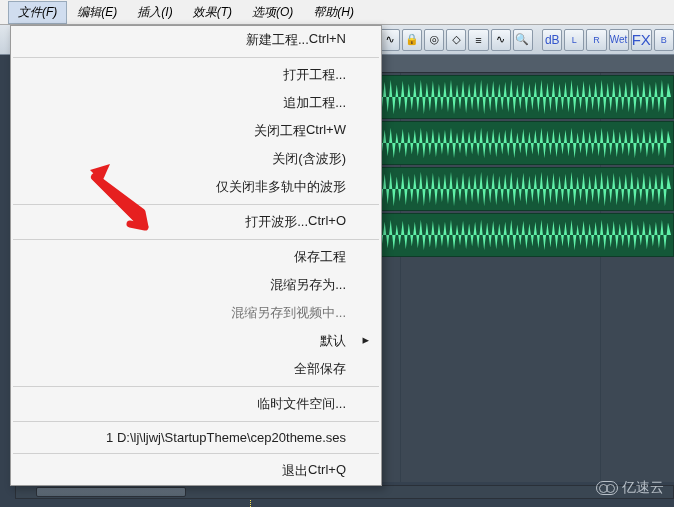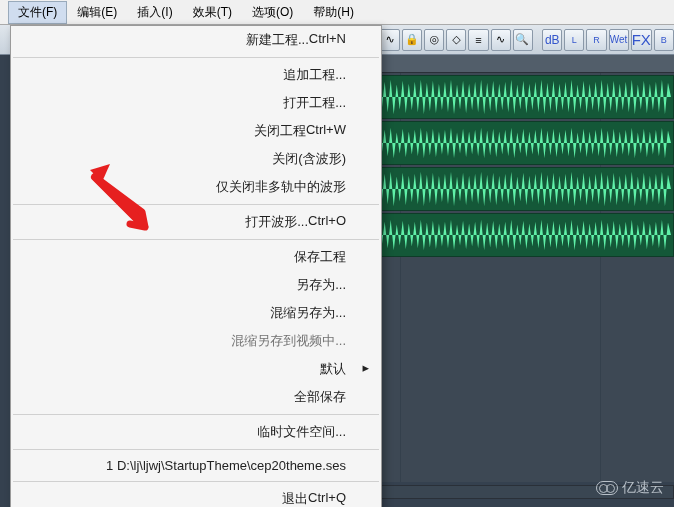--- a/index.html
+++ b/index.html
@@ -1,19 +1,19 @@
 <!DOCTYPE html>
 <html><head>
 <meta charset="utf-8">
 <style>
 * { box-sizing: border-box; margin: 0; padding: 0; font-family: "Microsoft YaHei", "SimSun", sans-serif; }
 body { width: 674px; height: 507px; overflow: hidden; background: #4a5868; position: relative; }
 
 .menubar { height: 25px; background: #f0f0f0; border-bottom: 1px solid #aaa; display: flex; align-items: center; padding-left: 8px; font-size: 12px; }
-.menubar > div { padding: 3px 10px; cursor: default; }
+.menubar > div { padding: 3px 10px; cursor: default; font-style: italic; }
 .menubar > div.active { background: #d0ddef; border: 1px solid #9ab; padding: 2px 9px; }
 
 .toolbar { height: 30px; background: linear-gradient(#e0e6ec, #c8d2dc); border-bottom: 1px solid #7a8898; display: flex; align-items: center; padding-left: 380px; gap: 2px; }
 .toolbtn { width: 22px; height: 22px; background: linear-gradient(#f2f6fa, #d0dae4); border: 1px solid #8a98a8; border-radius: 2px; display: flex; align-items: center; justify-content: center; font-size: 11px; }
 .toolgap { width: 6px; }
 
 .content { position: absolute; top: 55px; left: 0; right: 0; bottom: 0; background: #35414f; }
 
 .track-panel { position: absolute; left: 15px; top: 0; bottom: 25px; width: 215px; background: #4a5862; border: 1px solid #2a3038; }
 .track-block { width: 100%; height: 195px; background: linear-gradient(#556270, #49555f); border-bottom: 1px solid #2a3038; }
@@ -143,25 +143,25 @@
   </div>
 </div>
 
 <div class="dropdown">
   <div class="item">
       <span>新建工程...</span>
       <span>Ctrl+N</span>
     </div>
   <hr>
   <div class="item">
+      <span>打开工程...</span>
+      <span></span>
+    </div>
+  <div class="item">
       <span>追加工程...</span>
-      <span></span>
-    </div>
-  <div class="item">
-      <span>打开工程...</span>
       <span></span>
     </div>
   <div class="item">
       <span>关闭工程</span>
       <span>Ctrl+W</span>
     </div>
   <div class="item">
       <span>关闭(含波形)</span>
       <span></span>
     </div>
@@ -170,24 +170,20 @@
       <span></span>
     </div>
   <hr>
   <div class="item">
       <span>打开波形...</span>
       <span>Ctrl+O</span>
     </div>
   <hr>
   <div class="item">
       <span>保存工程</span>
-      <span></span>
-    </div>
-  <div class="item">
-      <span>另存为...</span>
       <span></span>
     </div>
   <div class="item">
       <span>混缩另存为...</span>
       <span></span>
     </div>
   <div class="item disabled">
       <span>混缩另存到视频中...</span>
       <span></span>
     </div>

